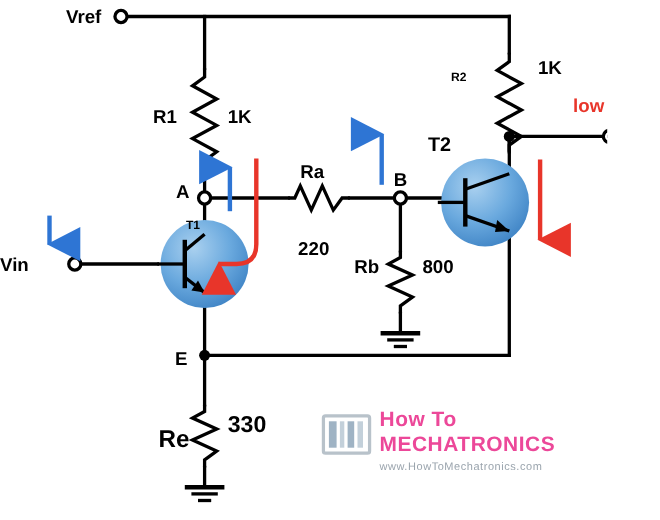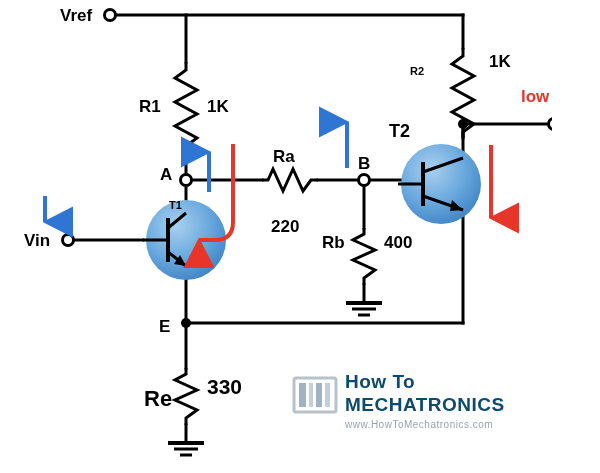--- a/index.html
+++ b/index.html
@@ -34,21 +34,21 @@
     color: #e8352a;
   }
   .wm {
     position: absolute;
     white-space: nowrap;
     line-height: 1;
   }
   .wm-main {
     font-family: "Liberation Sans", sans-serif;
     font-weight: bold;
-    color: #0c4a6e;
+    color: #ec4899;
     letter-spacing: 0.5px;
   }
   .wm-sub {
     font-family: "Liberation Sans", sans-serif;
     color: #9aa4ad;
     letter-spacing: 0.5px;
   }
 </style>
 </head>
 <body>
@@ -185,42 +185,42 @@
 
       <line x1="347" y1="168" x2="347" y2="122" stroke="#2e75d4" stroke-width="4" marker-end="url(#arrowBlue)"></line>
 
       <path d="M233,144 L233,222 Q233,240 215,240 L199,240" stroke="#e8352a" stroke-width="4" fill="none" marker-end="url(#arrowRed)" transform="rotate(0)"></path>
 
       <line x1="491" y1="145" x2="491" y2="218" stroke="#e8352a" stroke-width="4" marker-end="url(#arrowRed)"></line>
     </g>
   </svg>
 
   <div class="lbl" style="left:60px; top:7px; font-size:17px;">Vref</div>
-  <div class="lbl" style="left:24px; top:232px; font-size:17px;">Vin</div>
+  <div class="lbl" style="left:0; top:232px; font-size:17px;">Vin</div>
   <div class="lbl" style="left:566px; top:116px; font-size:17px;">Vout</div>
   <div class="lbl lbl-red" style="left:521px; top:88px; font-size:17px;">low</div>
 
   <div class="lbl" style="left:160px; top:166px; font-size:17px;">A</div>
   <div class="lbl" style="left:358px; top:155px; font-size:17px;">B</div>
   <div class="lbl" style="left:159px; top:318px; font-size:17px;">E</div>
 
   <div class="lbl" style="left:140px; top:200px; font-size:11px;margin-left:29px;">T1</div>
   <div class="lbl" style="left:389px; top:122px; font-size:18px;">T2</div>
 
   <div class="lbl" style="left:139px; top:98px; font-size:17px;">R1</div>
   <div class="lbl" style="left:207px; top:98px; font-size:17px;">1K</div>
 
   <div class="lbl" style="left:410px; top:66px; font-size:11px;">R2</div>
   <div class="lbl" style="left:489px; top:53px; font-size:17px;">1K</div>
 
   <div class="lbl" style="left:273px; top:148px; font-size:17px;">Ra</div>
   <div class="lbl" style="left:271px; top:198px; font-size:17px;margin-top:20px;">220</div>
 
   <div class="lbl" style="left:322px; top:234px; font-size:17px;">Rb</div>
-  <div class="lbl" style="left:384px; top:234px; font-size:17px;">400</div>
+  <div class="lbl" style="left:384px; top:234px; font-size:17px;">800</div>
 
   <div class="lbl" style="left:144px; top:388px; font-size:22px;">Re</div>
   <div class="lbl" style="left:207px; top:376px; font-size:21px;">330</div>
 
   <div>
     <svg style="position:absolute; left:292px; top:372px; width:46px; height:46px;" viewBox="0 0 46 46">
       <rect x="2" y="6" width="42" height="34" rx="2" fill="none" stroke="#b8c2ca" stroke-width="3"></rect>
       <rect x="7" y="11" width="7" height="24" fill="#9fb3c4"></rect>
       <rect x="17" y="11" width="4" height="24" fill="#c3d0da"></rect>
       <rect x="24" y="11" width="6" height="24" fill="#9fb3c4"></rect>

